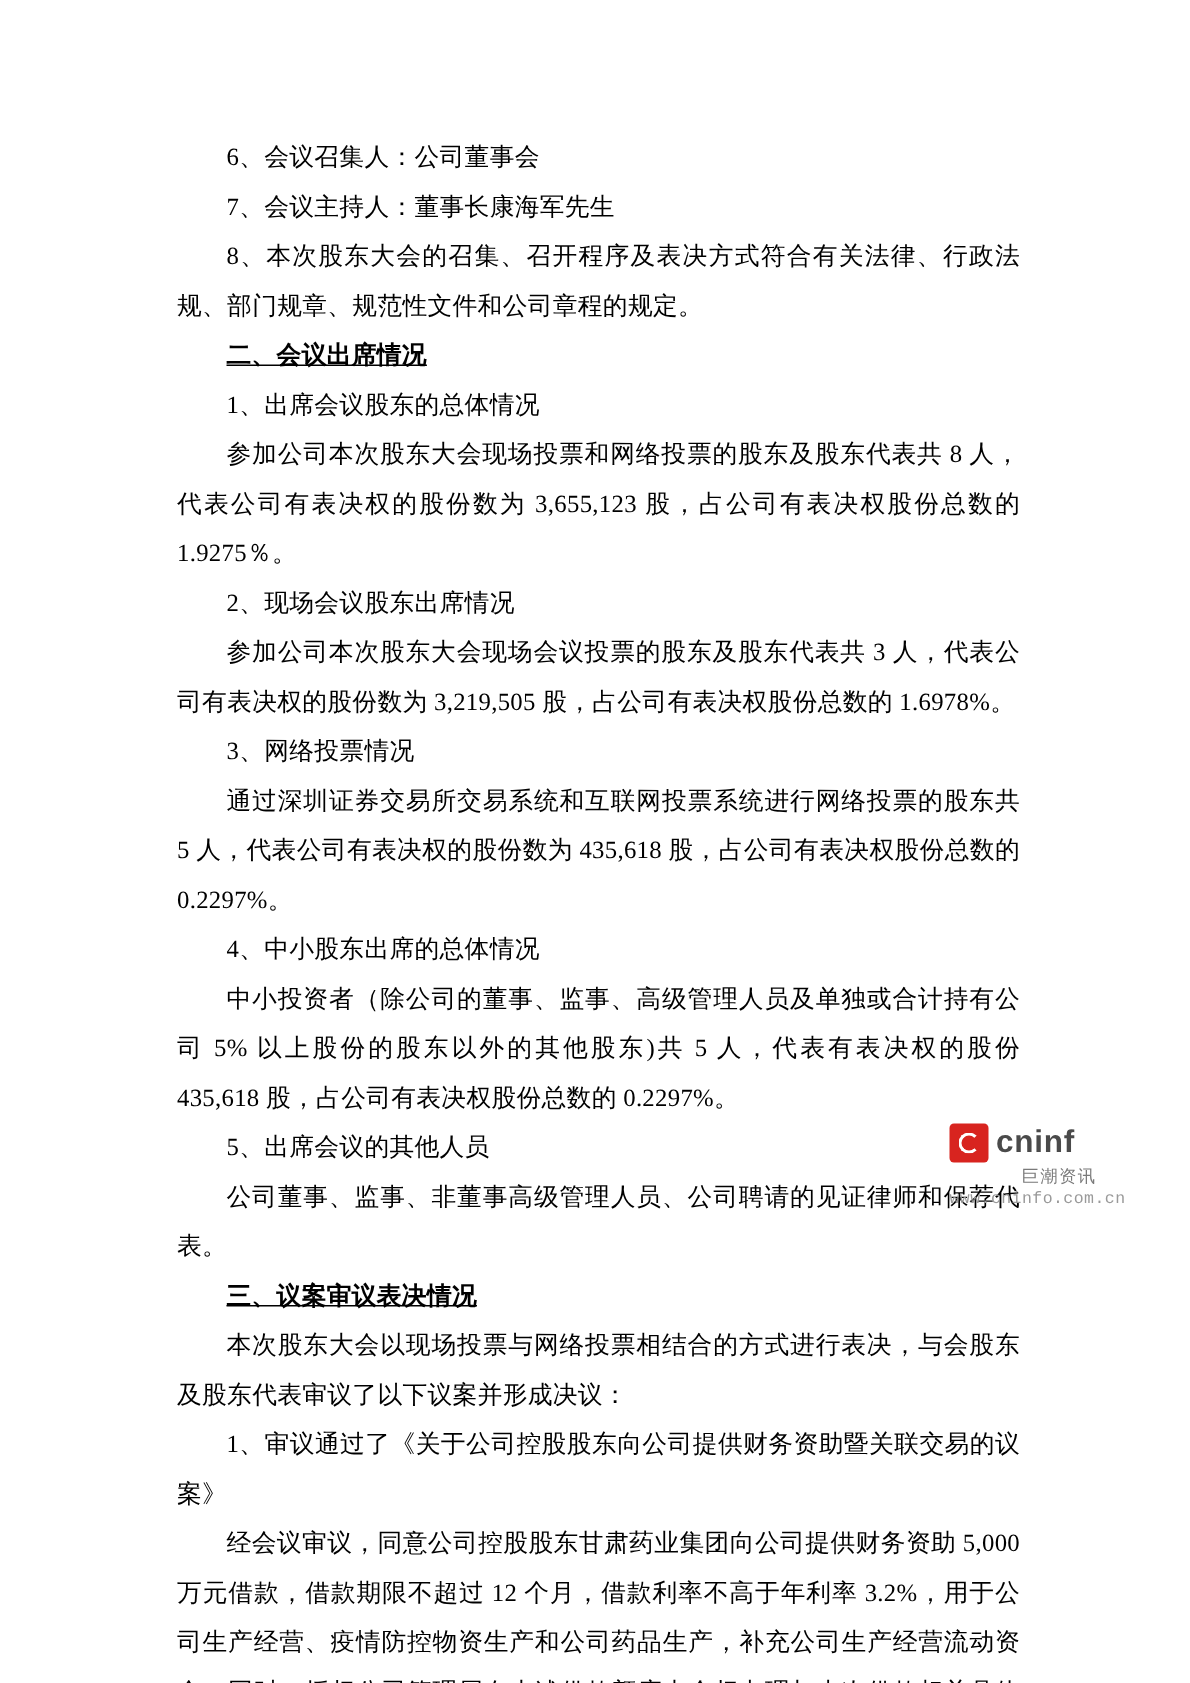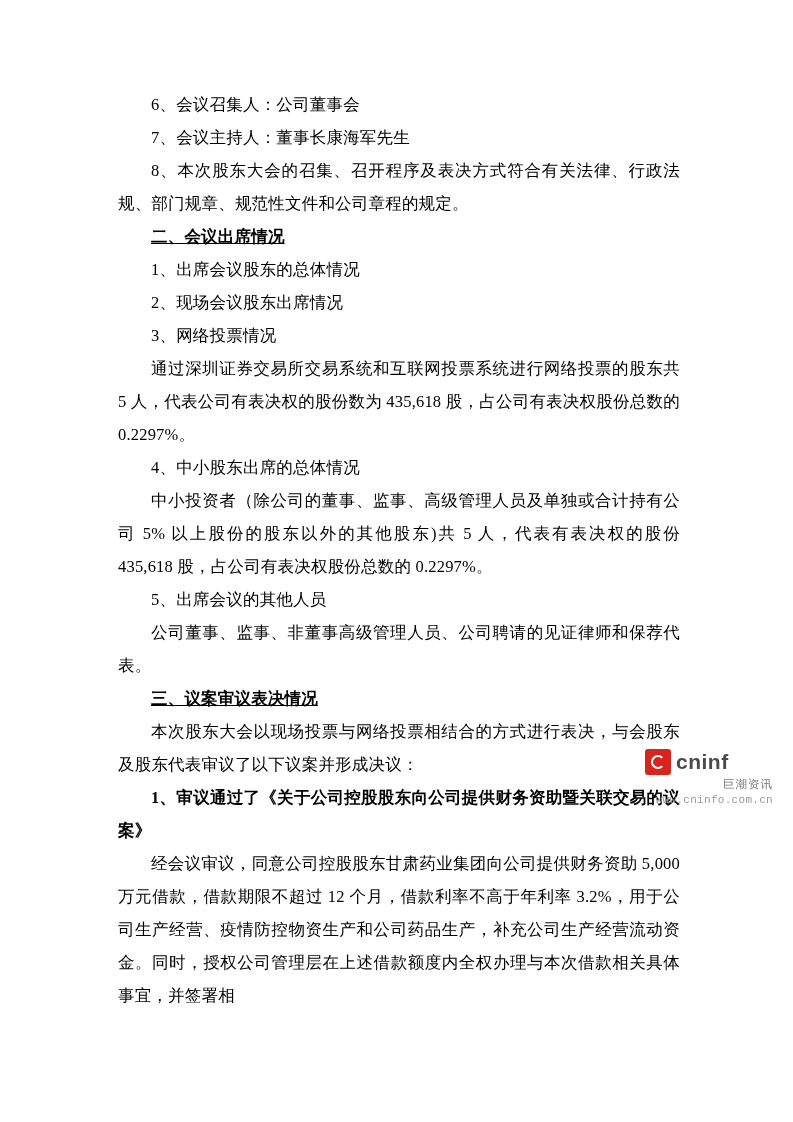--- a/index.html
+++ b/index.html
@@ -38,29 +38,29 @@
   }
   .indent {
     text-indent: 33px;
   }
   .heading {
     font-weight: bold;
     text-indent: 33px;
     text-decoration: underline;
   }
   .sub-bold {
-    font-weight: bold;
+    font-weight: normal;
     text-indent: 33px;
   }
   .logo-wrap {
     position: absolute;
-    right: 20px;
+    right: 32px;
     bottom: 24px;
     width: 128px;
-    text-align: right;
+    text-align: left;
   }
   .logo-row {
     display: flex;
     align-items: center;
   }
   .logo-mark {
     width: 26px;
     height: 26px;
     background: #d8241f;
     border-radius: 3px;
@@ -107,21 +107,23 @@
 <body>
 
 <div class="page">
 
   <div class="content">
     <p class="indent">6、会议召集人：公司董事会</p>
     <p class="indent">7、会议主持人：董事长康海军先生</p>
     <p class="indent">8、本次股东大会的召集、召开程序及表决方式符合有关法律、行政法规、部门规章、规范性文件和公司章程的规定。</p>
     <p class="heading">二、会议出席情况</p>
     <p class="indent">1、出席会议股东的总体情况</p>
+    <p class="indent">参加公司本次股东大会现场投票和网络投票的股东及股东代表共 8 人，代表公司有表决权的股份数为 3,655,123 股，占公司有表决权股份总数的 1.9275％。</p>
     <p class="indent">2、现场会议股东出席情况</p>
+    <p class="indent">参加公司本次股东大会现场会议投票的股东及股东代表共 3 人，代表公司有表决权的股份数为 3,219,505 股，占公司有表决权股份总数的 1.6978%。</p>
     <p class="indent">3、网络投票情况</p>
     <p class="indent">通过深圳证券交易所交易系统和互联网投票系统进行网络投票的股东共 5 人，代表公司有表决权的股份数为 435,618 股，占公司有表决权股份总数的 0.2297%。</p>
     <p class="indent">4、中小股东出席的总体情况</p>
     <p class="indent">中小投资者（除公司的董事、监事、高级管理人员及单独或合计持有公司 5% 以上股份的股东以外的其他股东)共 5 人，代表有表决权的股份 435,618 股，占公司有表决权股份总数的 0.2297%。</p>
     <p class="indent">5、出席会议的其他人员</p>
     <p class="indent">公司董事、监事、非董事高级管理人员、公司聘请的见证律师和保荐代表。</p>
     <p class="heading">三、议案审议表决情况</p>
     <p class="indent">本次股东大会以现场投票与网络投票相结合的方式进行表决，与会股东及股东代表审议了以下议案并形成决议：</p>
     <p class="sub-bold">1、审议通过了《关于公司控股股东向公司提供财务资助暨关联交易的议案》</p>
     <p class="indent">经会议审议，同意公司控股股东甘肃药业集团向公司提供财务资助 5,000 万元借款，借款期限不超过 12 个月，借款利率不高于年利率 3.2%，用于公司生产经营、疫情防控物资生产和公司药品生产，补充公司生产经营流动资金。同时，授权公司管理层在上述借款额度内全权办理与本次借款相关具体事宜，并签署相</p>

